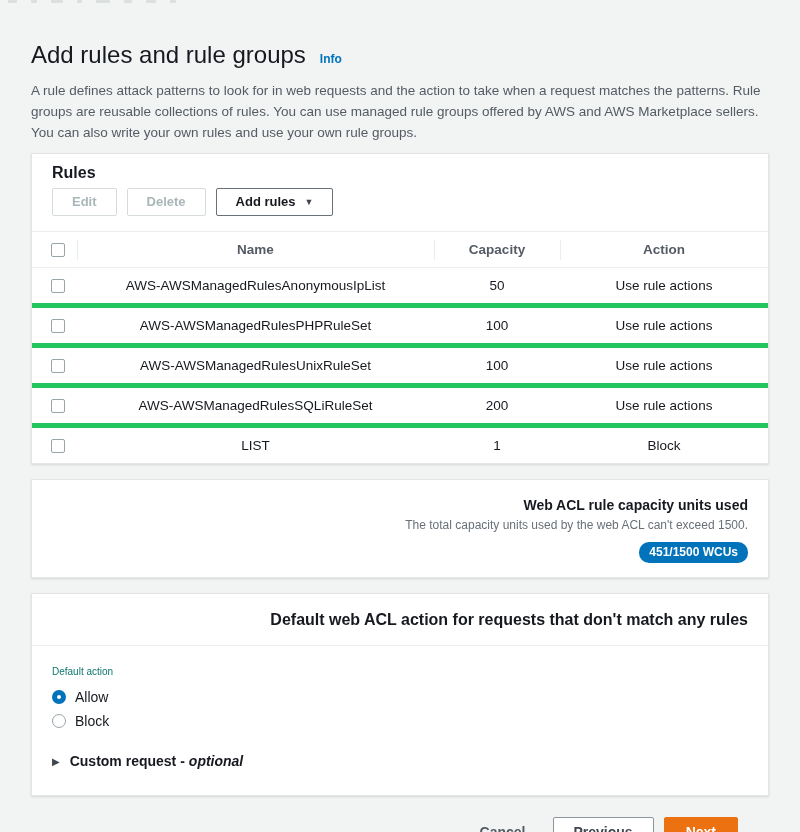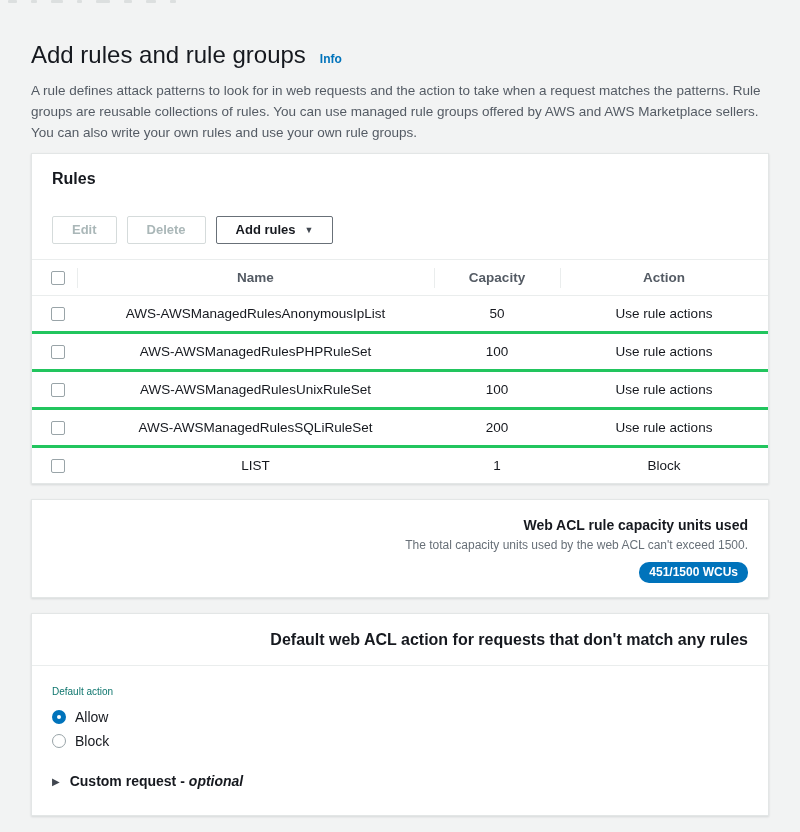--- a/index.html
+++ b/index.html
@@ -23,25 +23,25 @@
   .page-desc { margin-top: 10px; font-size: 13.5px; line-height: 21px; color: #545b64; max-width: 736px; }
 
   
   .panel {
     background: #ffffff;
     border: 1px solid #e3e6e6;
     box-shadow: 0 1px 2px rgba(0, 28, 36, 0.12);
     border-radius: 0;
   }
   .rules-panel { margin-top: 10px; }
-  .panel-head { padding: 15px 20px 0 20px; }
+  .panel-head { padding: 9px 20px 0 20px; }
   h2 { font-size: 16px; font-weight: 700; color: #16191f; line-height: 20px; }
   .panel-sub { font-size: 12px; color: #687078; line-height: 16px; margin-top: 2px; }
 
-  .btn-row { display: flex; gap: 10px; margin-top: 27px; }
+  .btn-row { display: flex; gap: 10px; margin-top: 5px; }
   .btn {
     background: #ffffff;
     font-family: inherit;
     font-size: 13px;
     font-weight: 700;
     border-radius: 2px;
     padding: 5px 19px;
     line-height: 16px;
     cursor: pointer;
   }
@@ -56,21 +56,21 @@
     font-size: 13.5px; font-weight: 700; color: #545b64;
     padding: 10px 10px; border-bottom: 1px solid #eaeded; position: relative;
   }
   thead th:not(.col-cb)::before {
     content: ""; position: absolute; left: 0; top: 50%; transform: translateY(-50%);
     width: 1px; height: 20px; background: #eaeded;
   }
   .col-cb { width: 45px; padding-left: 19px; }
   .col-capacity { width: 126px; }
   .col-action { width: 208px; }
-  tbody td { font-size: 13.5px; color: #16191f; padding: 10px 10px; border-top: 3px solid #22c55e; }
+  tbody td { font-size: 13.5px; color: #16191f; padding: 10px 10px; border-top: 5px solid #22c55e; }
   tbody tr:first-child td { border-top: none; }
   tbody td:first-child { padding-left: 19px; }
   .cb {
     width: 14px; height: 14px; border: 1px solid #99a4a8; border-radius: 2px;
     background: #fff; cursor: pointer;
   }
 
   
   .capacity-panel { margin-top: 15px; padding: 16px 20px 14px 20px; text-align: right; }
   h3 { font-size: 14px; font-weight: 700; color: #16191f; line-height: 18px; }

